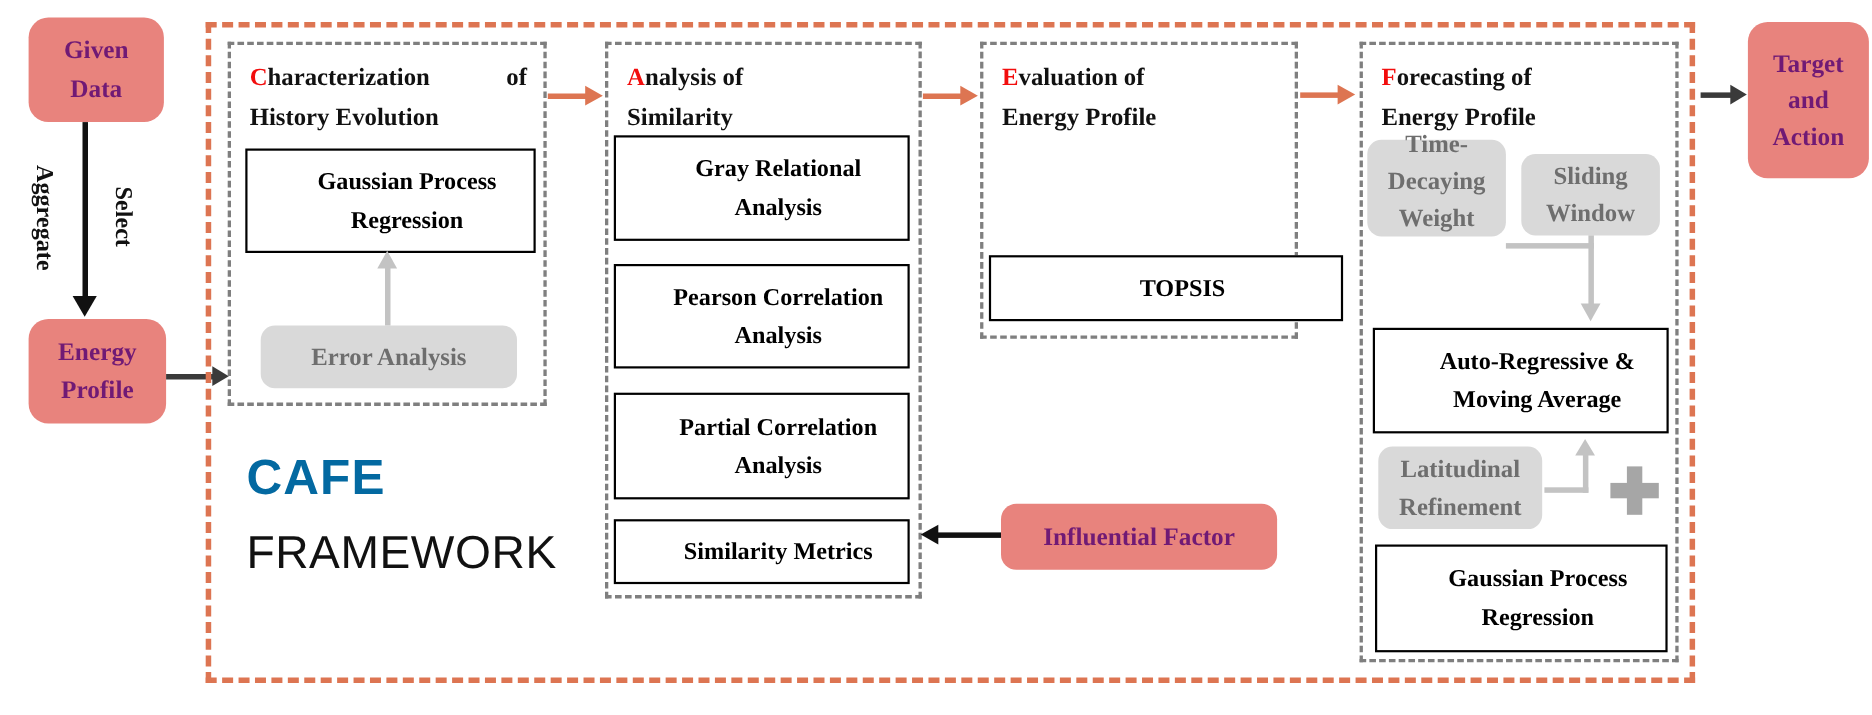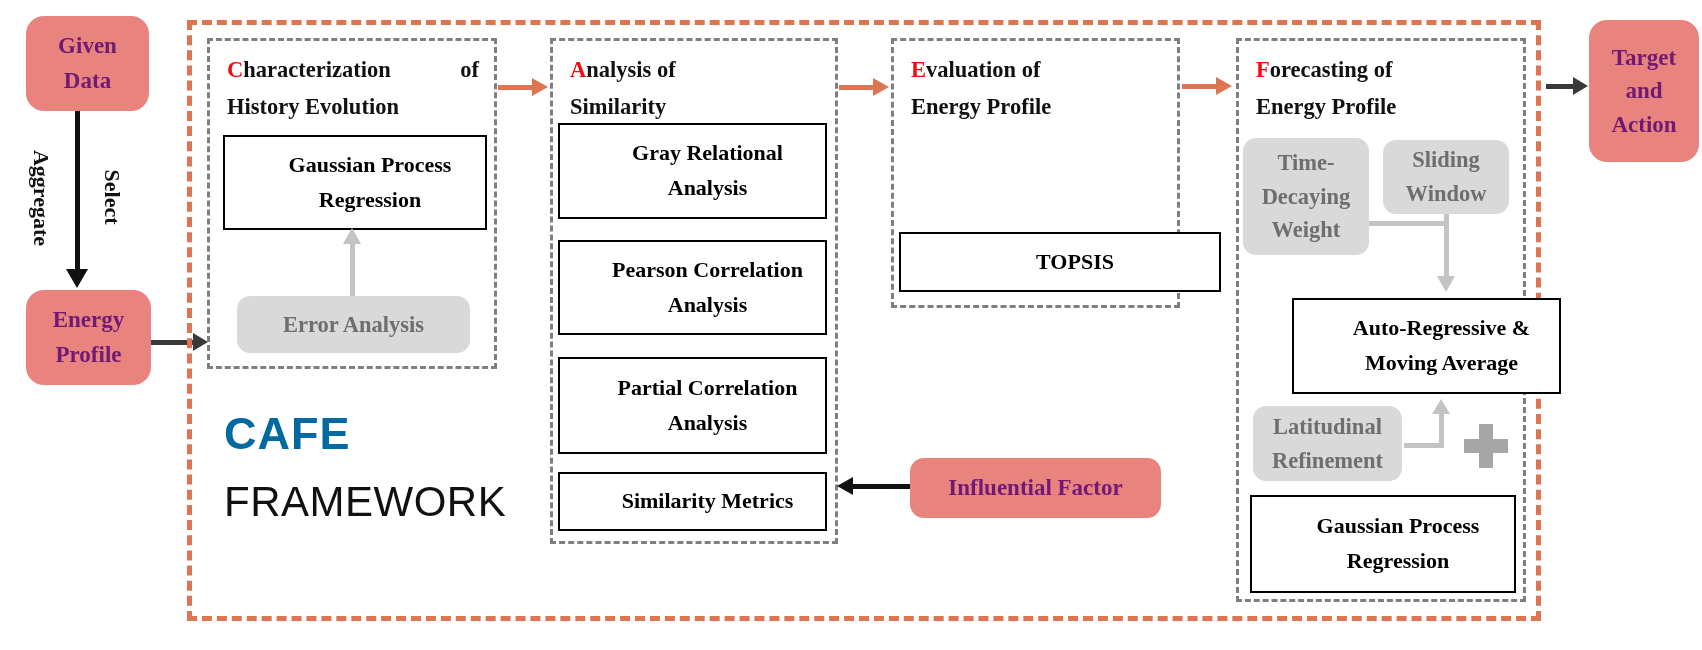--- a/index.html
+++ b/index.html
@@ -147,36 +147,36 @@
   <div class="shaft" style="left:1182px;top:84px;width:36px;height:5px;background:#DD7552;"></div>
   <div class="tri" style="left:1216px;top:77px;border-top:9.5px solid transparent;border-bottom:9.5px solid transparent;border-left:16px solid #DD7552;"></div>
 
   <div class="panel" style="left:1236px;top:38px;width:290px;height:564px;">
     <div class="panel-title">
       <div><span class="initial">F</span><span>orecasting of</span></div>
       <div>Energy Profile</div>
     </div>
   </div>
 
-  <div class="gbox" style="left:1243px;top:138px;width:126px;height:117px;">
+  <div class="gbox" style="left:1243px;top:127px;width:126px;height:88px;justify-content:flex-end;">
     <span>Time-</span>
     <span>Decaying</span>
     <span>Weight</span>
   </div>
 
   <div class="gbox" style="left:1383px;top:140px;width:126px;height:74px;">
     <span>Sliding</span>
     <span>Window</span>
   </div>
 
   <div class="shaft" style="left:1369px;top:221px;width:80px;height:5px;background:#C3C3C3;"></div>
   <div class="shaft" style="left:1444px;top:214px;width:5px;height:64px;background:#C3C3C3;"></div>
   <div class="tri" style="left:1437px;top:276px;border-left:9.5px solid transparent;border-right:9.5px solid transparent;border-top:16px solid #C3C3C3;"></div>
 
-  <div class="pbox" style="left:1248px;top:298px;width:269px;height:96px;margin-left:44px;">
+  <div class="pbox" style="left:1248px;top:298px;width:269px;height:96px;">
     <span>Auto-Regressive &amp;</span>
     <span>Moving Average</span>
   </div>
 
   <div class="gbox" style="left:1253px;top:406px;width:149px;height:75px;">
     <span>Latitudinal</span>
     <span>Refinement</span>
   </div>
 
   <div class="shaft" style="left:1404px;top:443px;width:40px;height:5px;background:#C3C3C3;"></div>

